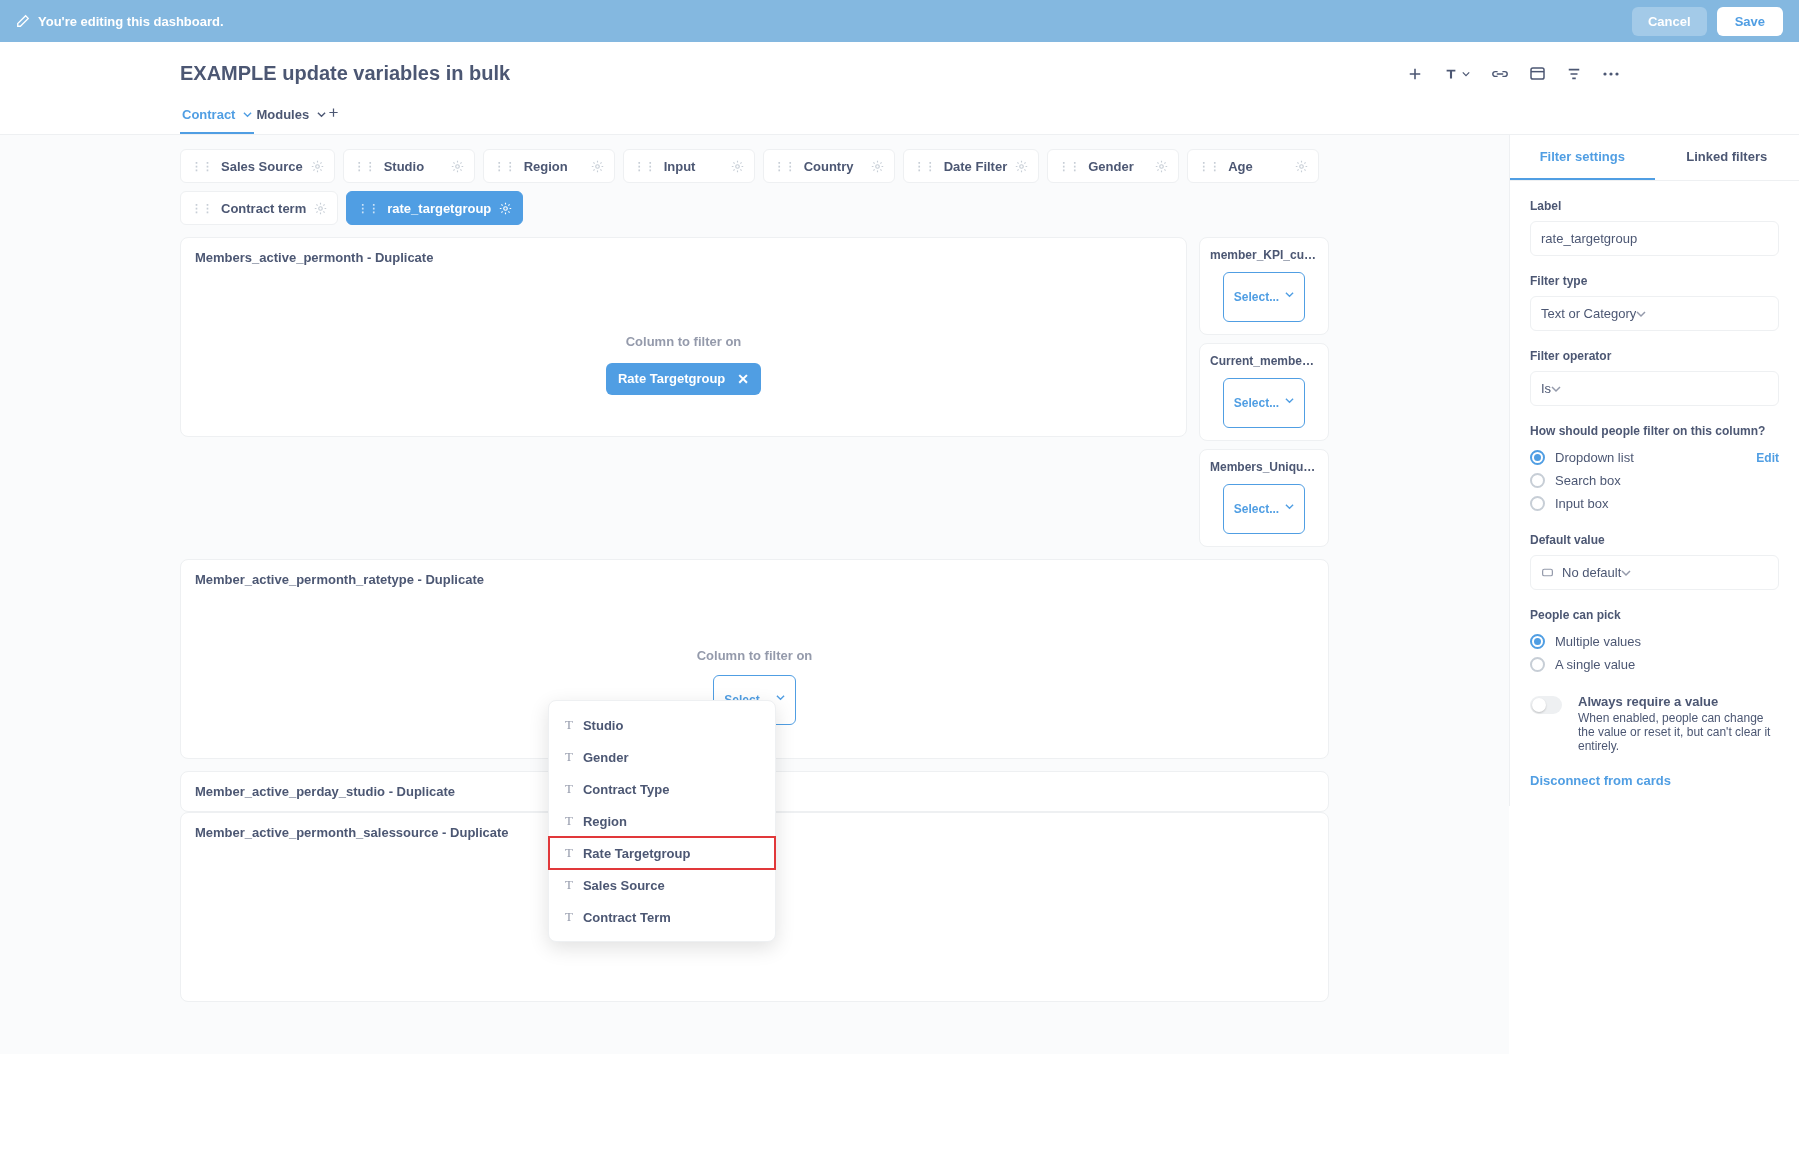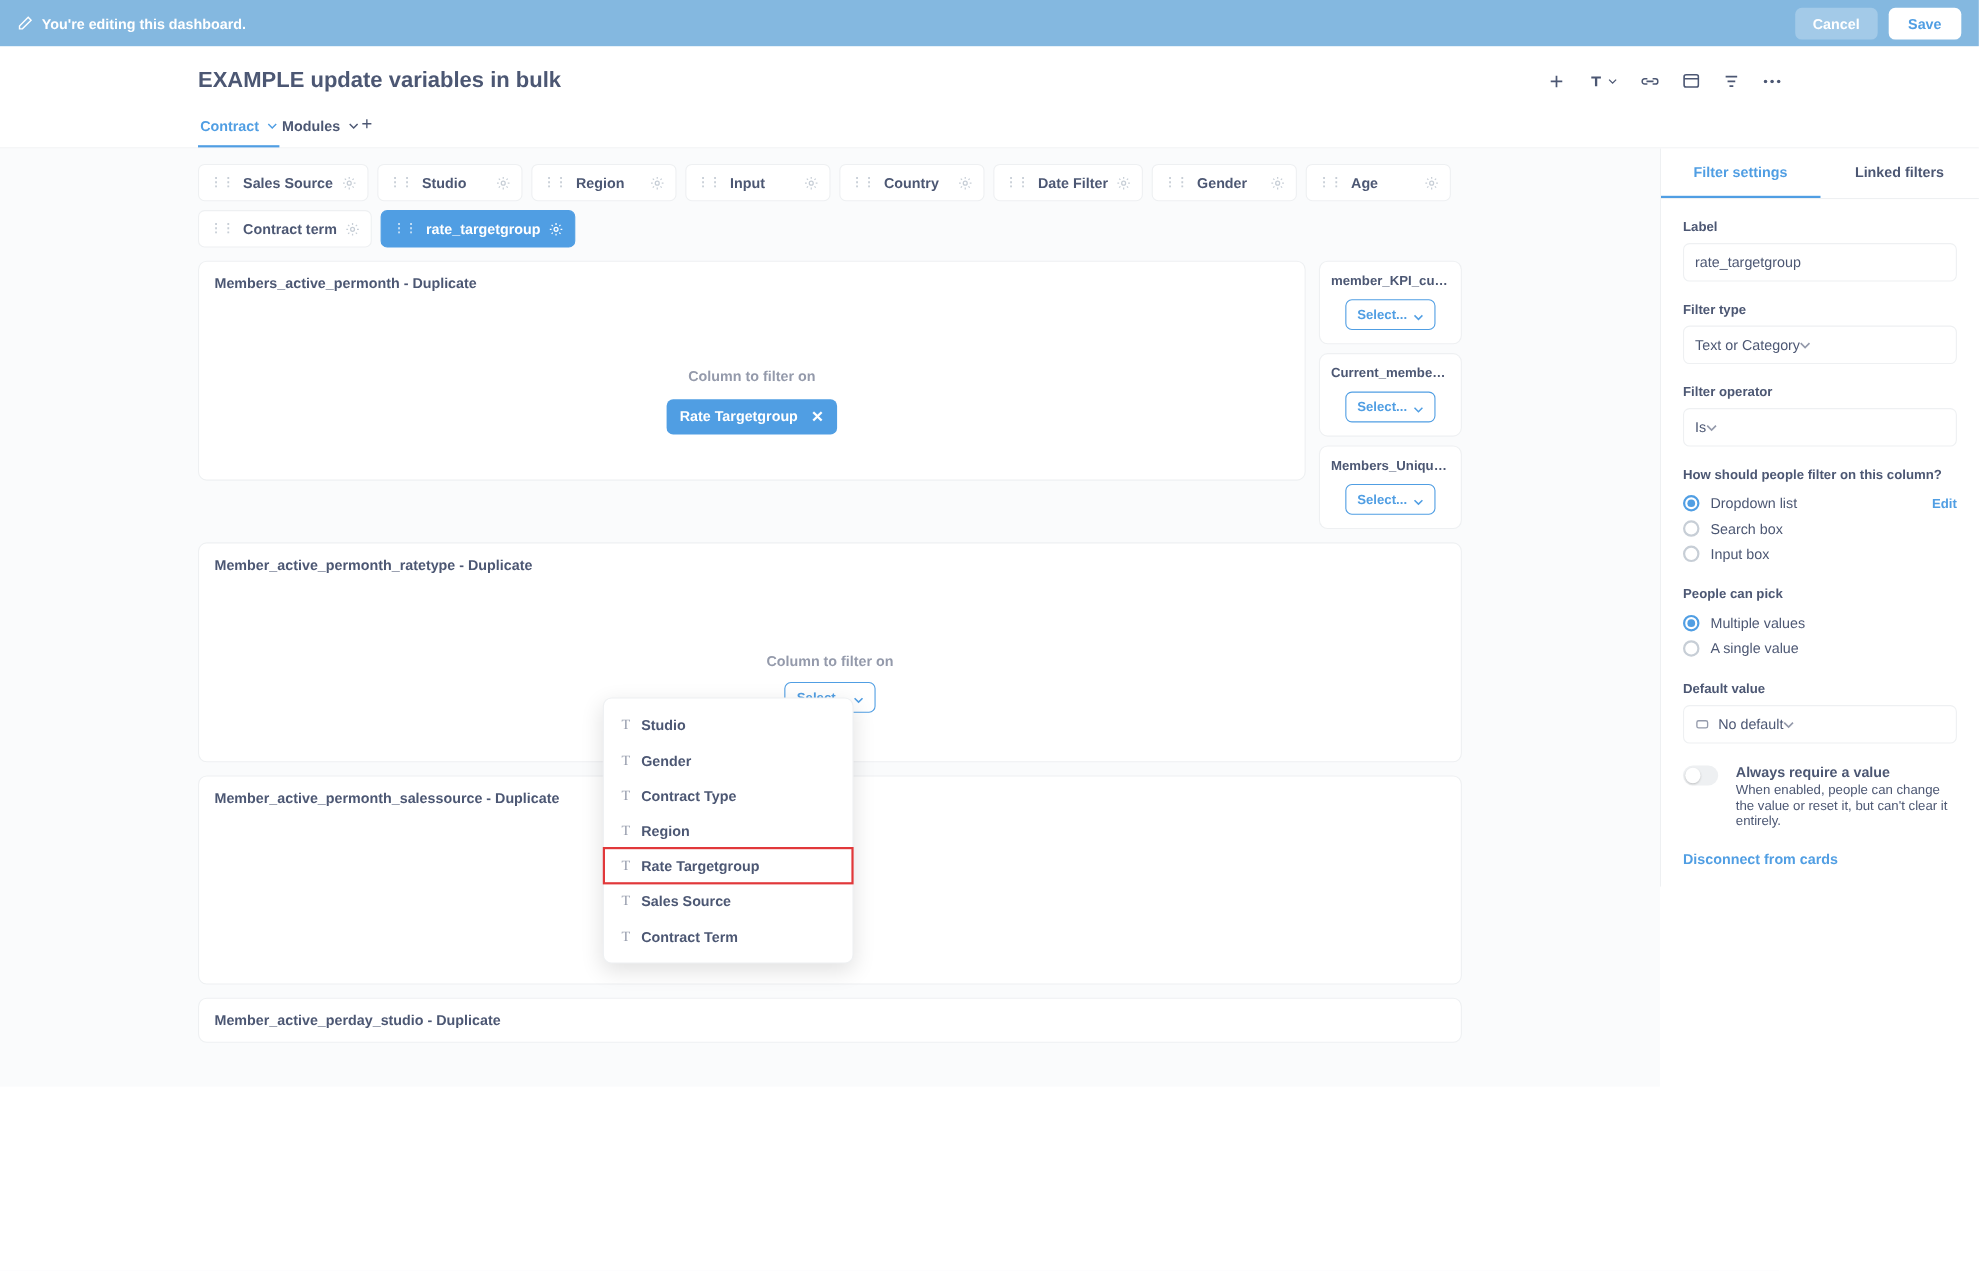--- a/index.html
+++ b/index.html
@@ -32,21 +32,21 @@
   .card { background: #fff; border: 1px solid #eef0f2; border-radius: 8px; }
   .card-title { padding: 12px 14px; font-weight: 700; font-size: 13px; color: #4c5773; }
   .big-card { flex: 1; height: 200px; display: flex; flex-direction: column; }
   .big-card .center { flex: 1; display: flex; flex-direction: column; align-items: center; justify-content: center; gap: 14px; }
   .label-gray { color: #949aab; font-weight: 600; font-size: 13px; margin-top: 15px; }
   .filter-pill { background: #509ee3; color: #fff; border-radius: 6px; padding: 8px 12px; display: flex; align-items: center; gap: 12px; font-weight: 600; font-size: 13px; }
   .filter-pill .x { cursor: pointer; font-size: 14px; }
   .side-stack { width: 130px; display: flex; flex-direction: column; gap: 8px; }
   .small-card { background: #fff; border: 1px solid #eef0f2; border-radius: 8px; padding: 10px 10px 12px; }
   .small-card-title { font-weight: 700; font-size: 12px; color: #4c5773; white-space: nowrap; overflow: hidden; text-overflow: ellipsis; margin-bottom: 10px; }
-  .select-btn { border: 1px solid #509ee3; color: #509ee3; background: #fff; border-radius: 6px; padding: 6px 10px; font-weight: 600; font-size: 12px; display: inline-flex; align-items: flex-end; gap: 6px; cursor: pointer; margin: 0 auto; }
+  .select-btn { border: 1px solid #509ee3; color: #509ee3; background: #fff; border-radius: 6px; padding: 17px 10px; font-weight: 600; font-size: 12px; display: inline-flex; align-items: flex-start; gap: 6px; cursor: pointer; margin: 0 auto; }
   .small-card .sel-wrap { text-align: center; }
   .card2 { height: 200px; display: flex; flex-direction: column; margin-bottom: 12px; position: relative; }
   .card2 .center { flex: 1; display: flex; flex-direction: column; align-items: center; justify-content: center; gap: 12px; }
   .dropdown { position: absolute; top: 140px; left: 367px; width: 228px; background: #fff; border: 1px solid #eef0f2; border-radius: 8px; box-shadow: 0 6px 20px rgba(0,0,0,0.12); padding: 8px 0; z-index: 50; }
   .dd-item { display: flex; align-items: center; gap: 10px; padding: 8px 16px; font-weight: 600; font-size: 13px; color: #4c5773; cursor: pointer; }
   .dd-item.highlight { outline: 2px solid #e1383a; outline-offset: -1px; background: #fff; }
   .t-icon { font-family: Georgia, serif; color: #949aab; font-weight: 400; }
   .card3 { height: 190px; display: flex; flex-direction: column; margin-bottom: 12px; }
   .card3 .center { flex: 1; display: flex; flex-direction: column; align-items: center; justify-content: center; gap: 12px; }
   .card4 { min-height: 40px; }
@@ -359,29 +359,29 @@
             <span class="t-icon">T</span>
             <span>Sales Source</span>
           </div>
         <div class="dd-item">
             <span class="t-icon">T</span>
             <span>Contract Term</span>
           </div>
       </div>
     </div>
 
+    <div class="card card4">
+      <div class="card-title">Member_active_perday_studio - Duplicate</div>
+    </div>
+
     <div class="card card3">
       <div class="card-title">Member_active_permonth_salessource - Duplicate</div>
       <div class="center">
         <div class="label-gray">Co</div>
       </div>
-    </div>
-
-    <div class="card card4">
-      <div class="card-title">Member_active_perday_studio - Duplicate</div>
     </div>
   </div>
 
   <div class="sidebar">
     <div class="side-tabs">
       <div class="side-tab active">Filter settings</div>
       <div class="side-tab">Linked filters</div>
     </div>
     <div class="side-body">
       <div class="field-block">
@@ -419,51 +419,51 @@
             </div>
           <span class="edit-link">Edit</span>
         </div>
         <div class="radio-row">
             <span class="radio"></span>
             <span>Search box</span>
           </div>
         <div class="radio-row">
             <span class="radio"></span>
             <span>Input box</span>
-          </div>
-      </div>
-      <div class="field-block">
-        <div class="field-label">People can pick</div>
-        <div class="radio-row">
-            <span class="radio sel"></span>
-            <span>Multiple values</span>
-          </div>
-        <div class="radio-row">
-            <span class="radio"></span>
-            <span>A single value</span>
           </div>
       </div>
       <div class="field-block">
         <div class="field-label">Default value</div>
         <div class="select-like">
           <span class="default-inner">
             <span>
                 <svg width="13" height="13" viewBox="0 0 16 16" fill="none" stroke="#949aab" stroke-width="1.5">
                   <rect x="2" y="4" width="12" height="8" rx="2"></rect>
                 </svg>
               </span>
             <span>No default</span>
           </span>
           <span class="chev">
               <svg width="10" height="10" viewBox="0 0 10 10" stroke="#949aab" stroke-width="1.5" fill="none">
                 <path d="M1 3l4 4 4-4"></path>
               </svg>
             </span>
         </div>
       </div>
+      <div class="field-block">
+        <div class="field-label">People can pick</div>
+        <div class="radio-row">
+            <span class="radio sel"></span>
+            <span>Multiple values</span>
+          </div>
+        <div class="radio-row">
+            <span class="radio"></span>
+            <span>A single value</span>
+          </div>
+      </div>
       <div class="toggle-row">
         <div class="toggle"></div>
         <div class="toggle-text">
           <span class="bold">Always require a value</span>
           <span>When enabled, people can change the value or reset it, but can't clear it entirely.</span>
         </div>
       </div>
       <div class="disconnect">Disconnect from cards</div>
     </div>
   </div>

